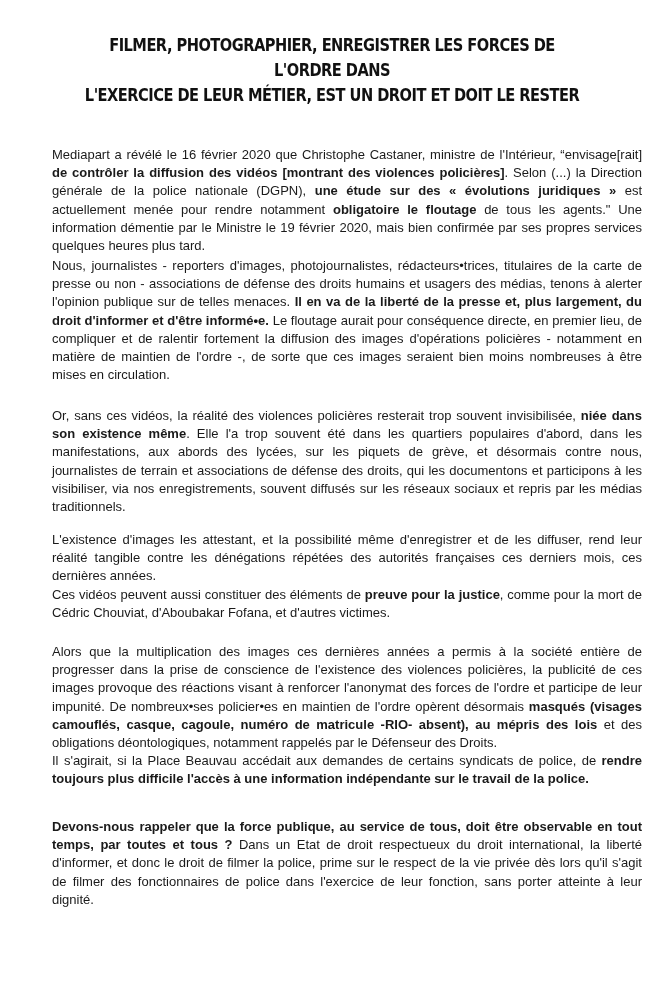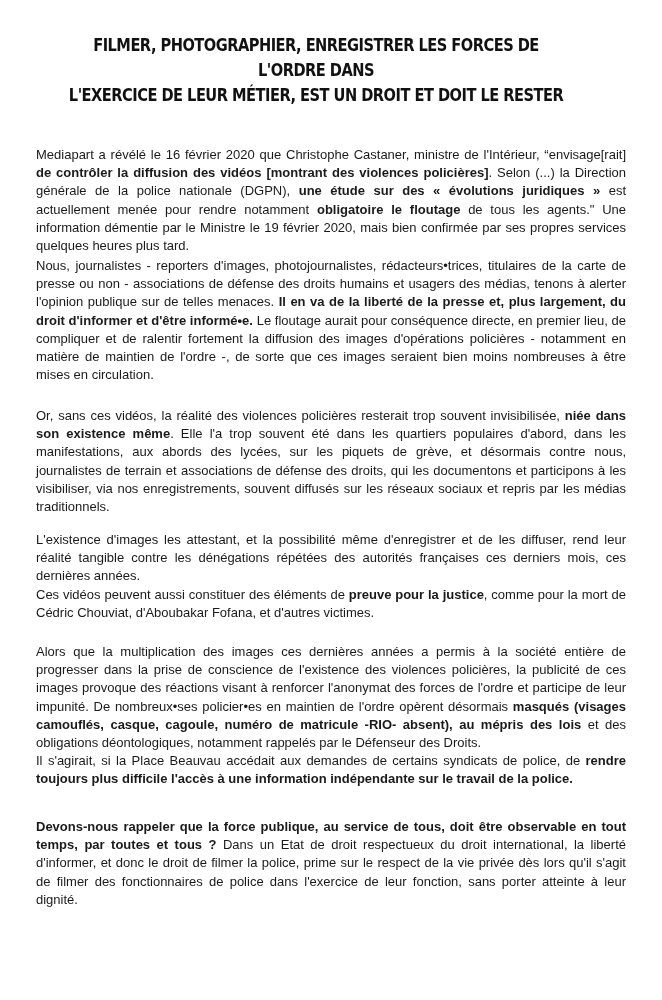--- a/index.html
+++ b/index.html
@@ -1,17 +1,17 @@
 <!DOCTYPE html>
 <html><head>
 <meta charset="utf-8">
 <style>
   html, body { margin: 0; padding: 0; background: #ffffff; }
   body { width: 662px; height: 1000px; overflow: hidden; position: relative; color: #1a1a1a; }
-  .doc { position: absolute; left: 20px; top: 0; width: 590px; }
+  .doc { position: absolute; left: 36px; top: 0; width: 590px; }
   .title {
     margin: 33px 0 0 -4px; width: 600px; text-align: center;
     font-family: "DejaVu Sans", sans-serif; font-weight: bold;
     font-size: 17px; line-height: 25px; letter-spacing: -0.6px;
     transform: scaleX(0.86); transform-origin: center; color: #111;
   }
   .para {
     font-family: "Liberation Sans", sans-serif; font-size: 13px; line-height: 18.2px;
     text-align: justify; margin: 16px; position: absolute; left: 0; width: 590px;
   }

